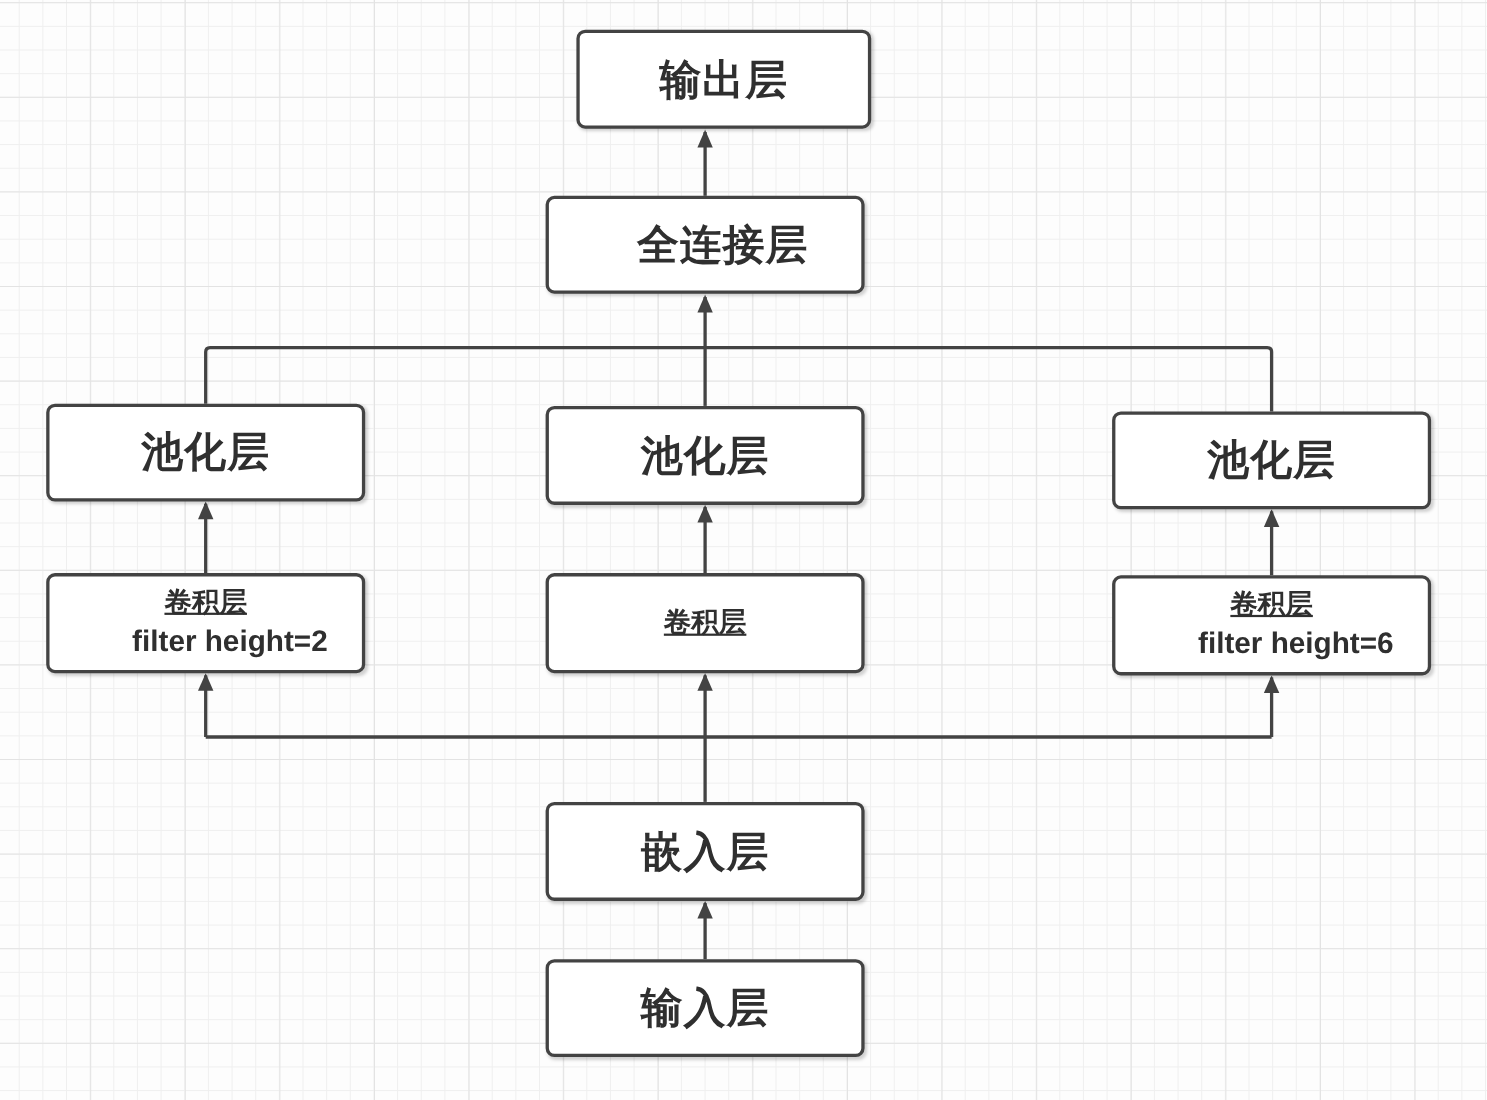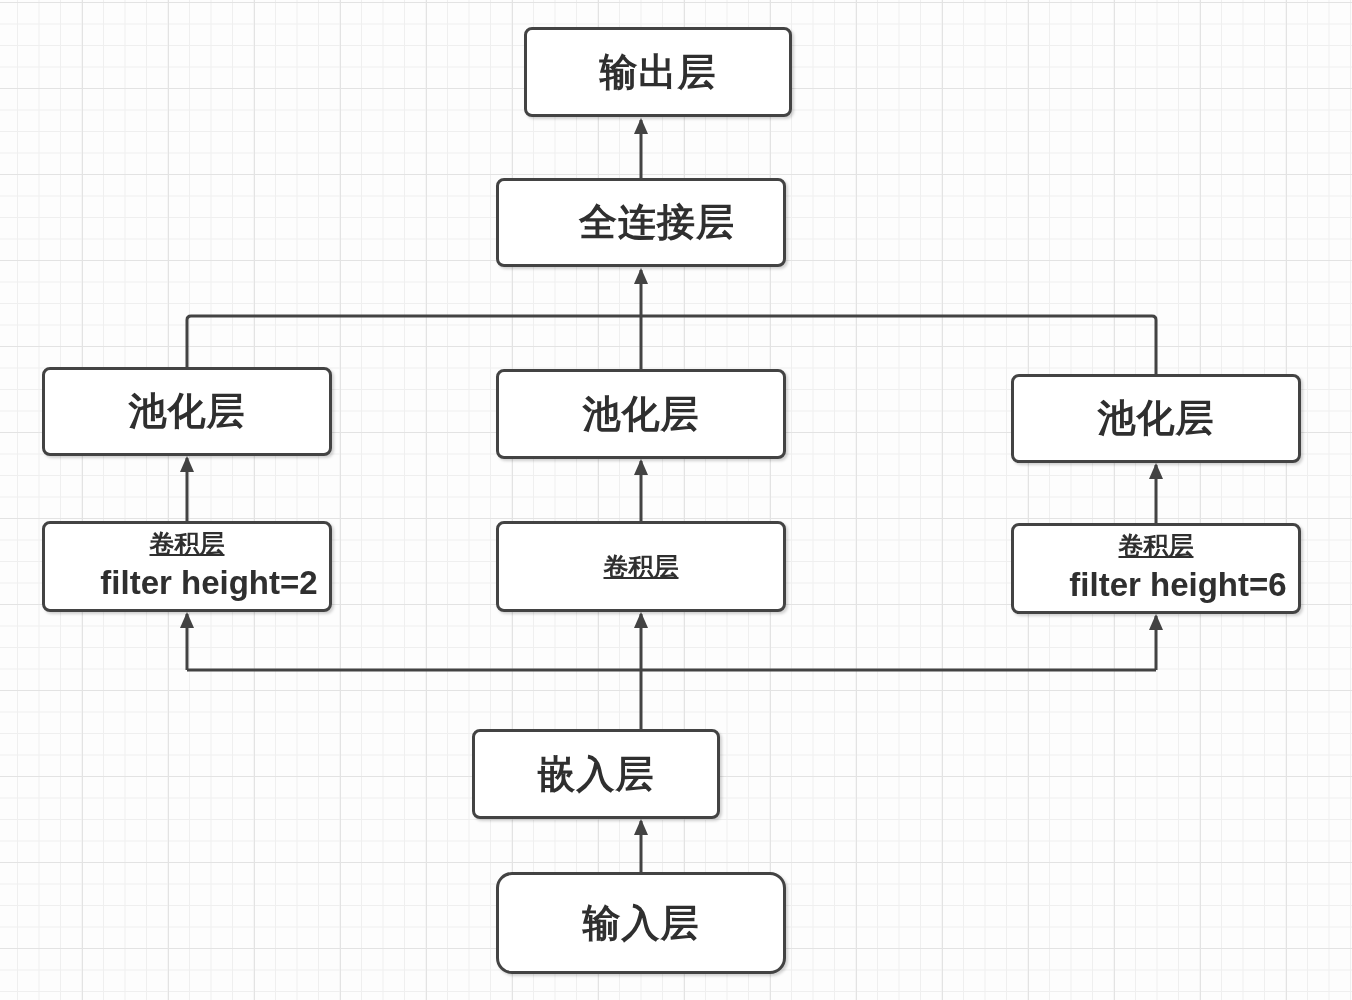--- a/index.html
+++ b/index.html
@@ -54,33 +54,33 @@
     box-shadow: 2px 2px 3px rgba(0,0,0,0.18);
     display: flex;
     flex-direction: column;
     align-items: center;
     justify-content: center;
     text-align: center;
     color: var(--text);
   }
   .node-label   { font-size: 38px; font-weight: 700; letter-spacing: 1px; }
   .node-title   { font-size: 25px; font-weight: 600; line-height: 1.35; text-decoration: underline; }
-  .node-subtitle{ font-size: 33px; font-weight: 600; line-height: 1.35; margin-left: 44px; }
+  .node-subtitle{ font-size: 27px; font-weight: 600; line-height: 1.35; margin-left: 44px; }
 
   
   #node-output      { left: 524px;  top: 27px;  width: 268px; height: 90px; text-align: right; }
   #node-fc          { left: 496px;  top: 178px; width: 290px; height: 89px; padding-left: 32px; }
   #node-pool-left   { left: 42px;   top: 367px; width: 290px; height: 89px; }
   #node-pool-mid    { left: 496px;  top: 369px; width: 290px; height: 90px; }
   #node-pool-right  { left: 1011px; top: 374px; width: 290px; height: 89px; }
   #node-conv-left   { left: 42px;   top: 521px; width: 290px; height: 91px; }
   #node-conv-mid    { left: 496px;  top: 521px; width: 290px; height: 91px; }
   #node-conv-right  { left: 1011px; top: 523px; width: 290px; height: 91px; }
-  #node-embedding   { left: 472px;  top: 729px; width: 248px; height: 90px; }
-  #node-input       { left: 496px;  top: 872px; width: 290px; height: 102px; border-radius: 16px; }
+  #node-embedding   { left: 496px;  top: 729px; width: 290px; height: 90px; }
+  #node-input       { left: 496px;  top: 872px; width: 290px; height: 89px; }
 </style>
 </head>
 <body>
 
 <div class="canvas">
 
   <svg class="edges" viewBox="0 0 1352 1000" xmlns="http://www.w3.org/2000/svg">
     <defs>
       <marker id="arrow" markerUnits="userSpaceOnUse" markerWidth="20" markerHeight="18" refX="15" refY="9" orient="auto">
         <path class="arrowhead" d="M1,2 L17,9 L1,16 Z"></path>

